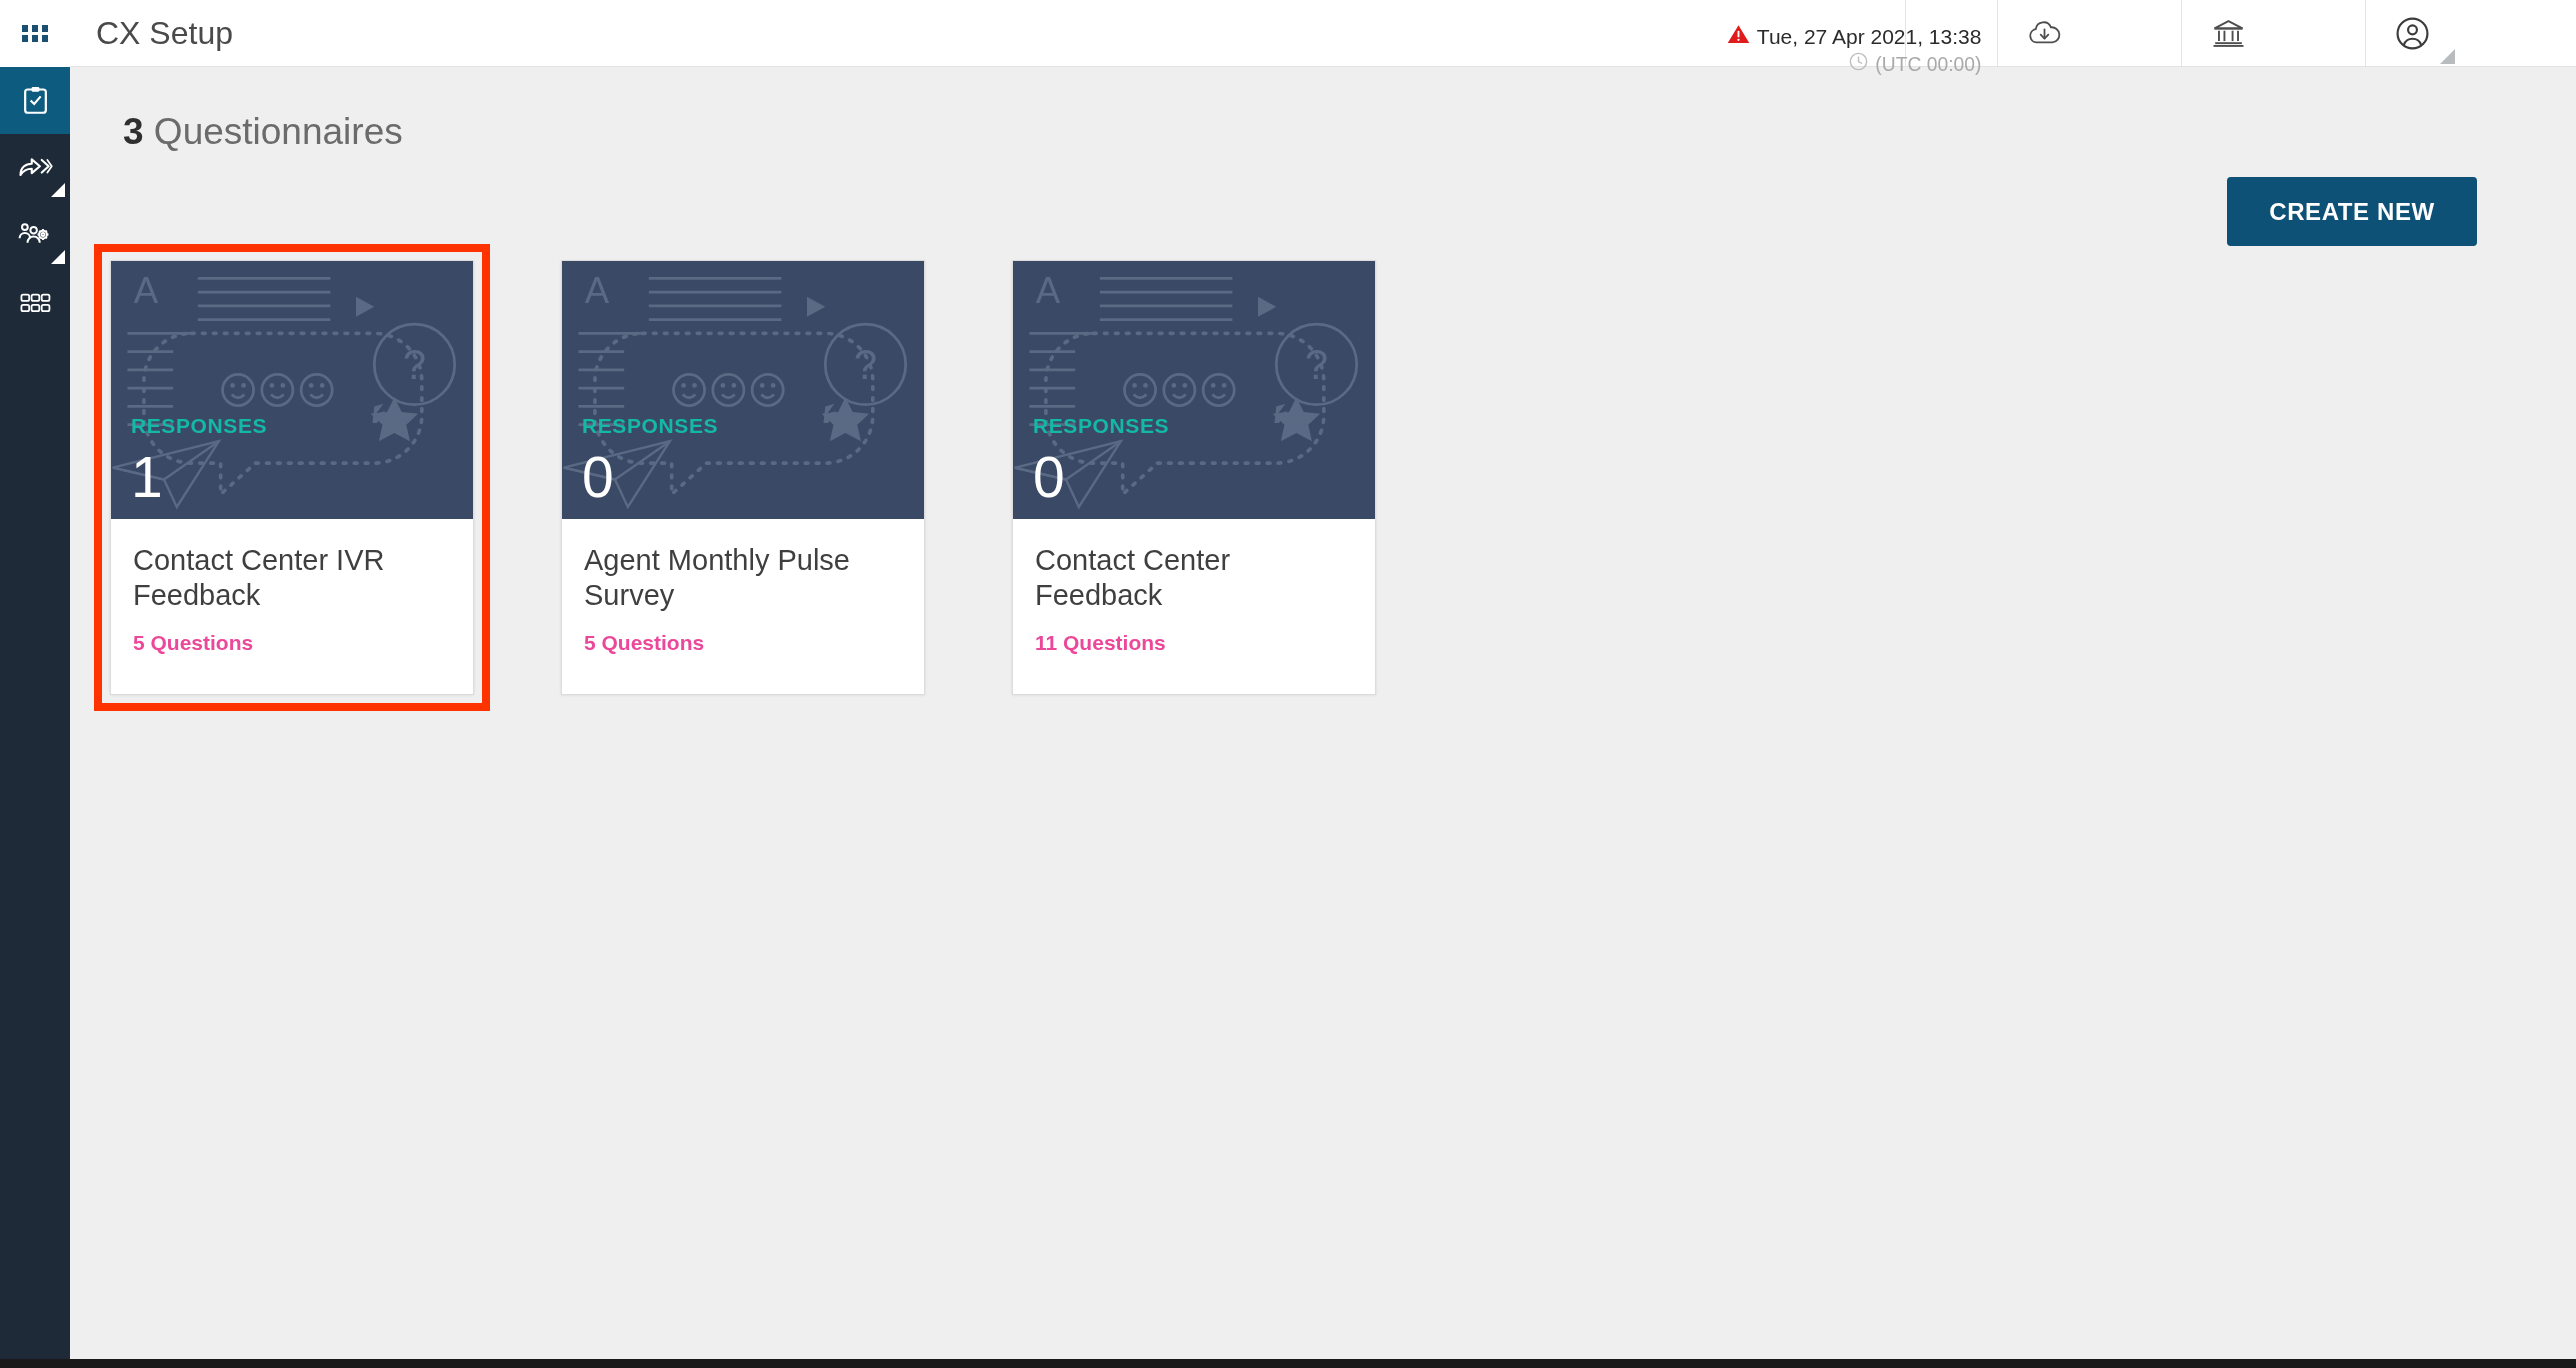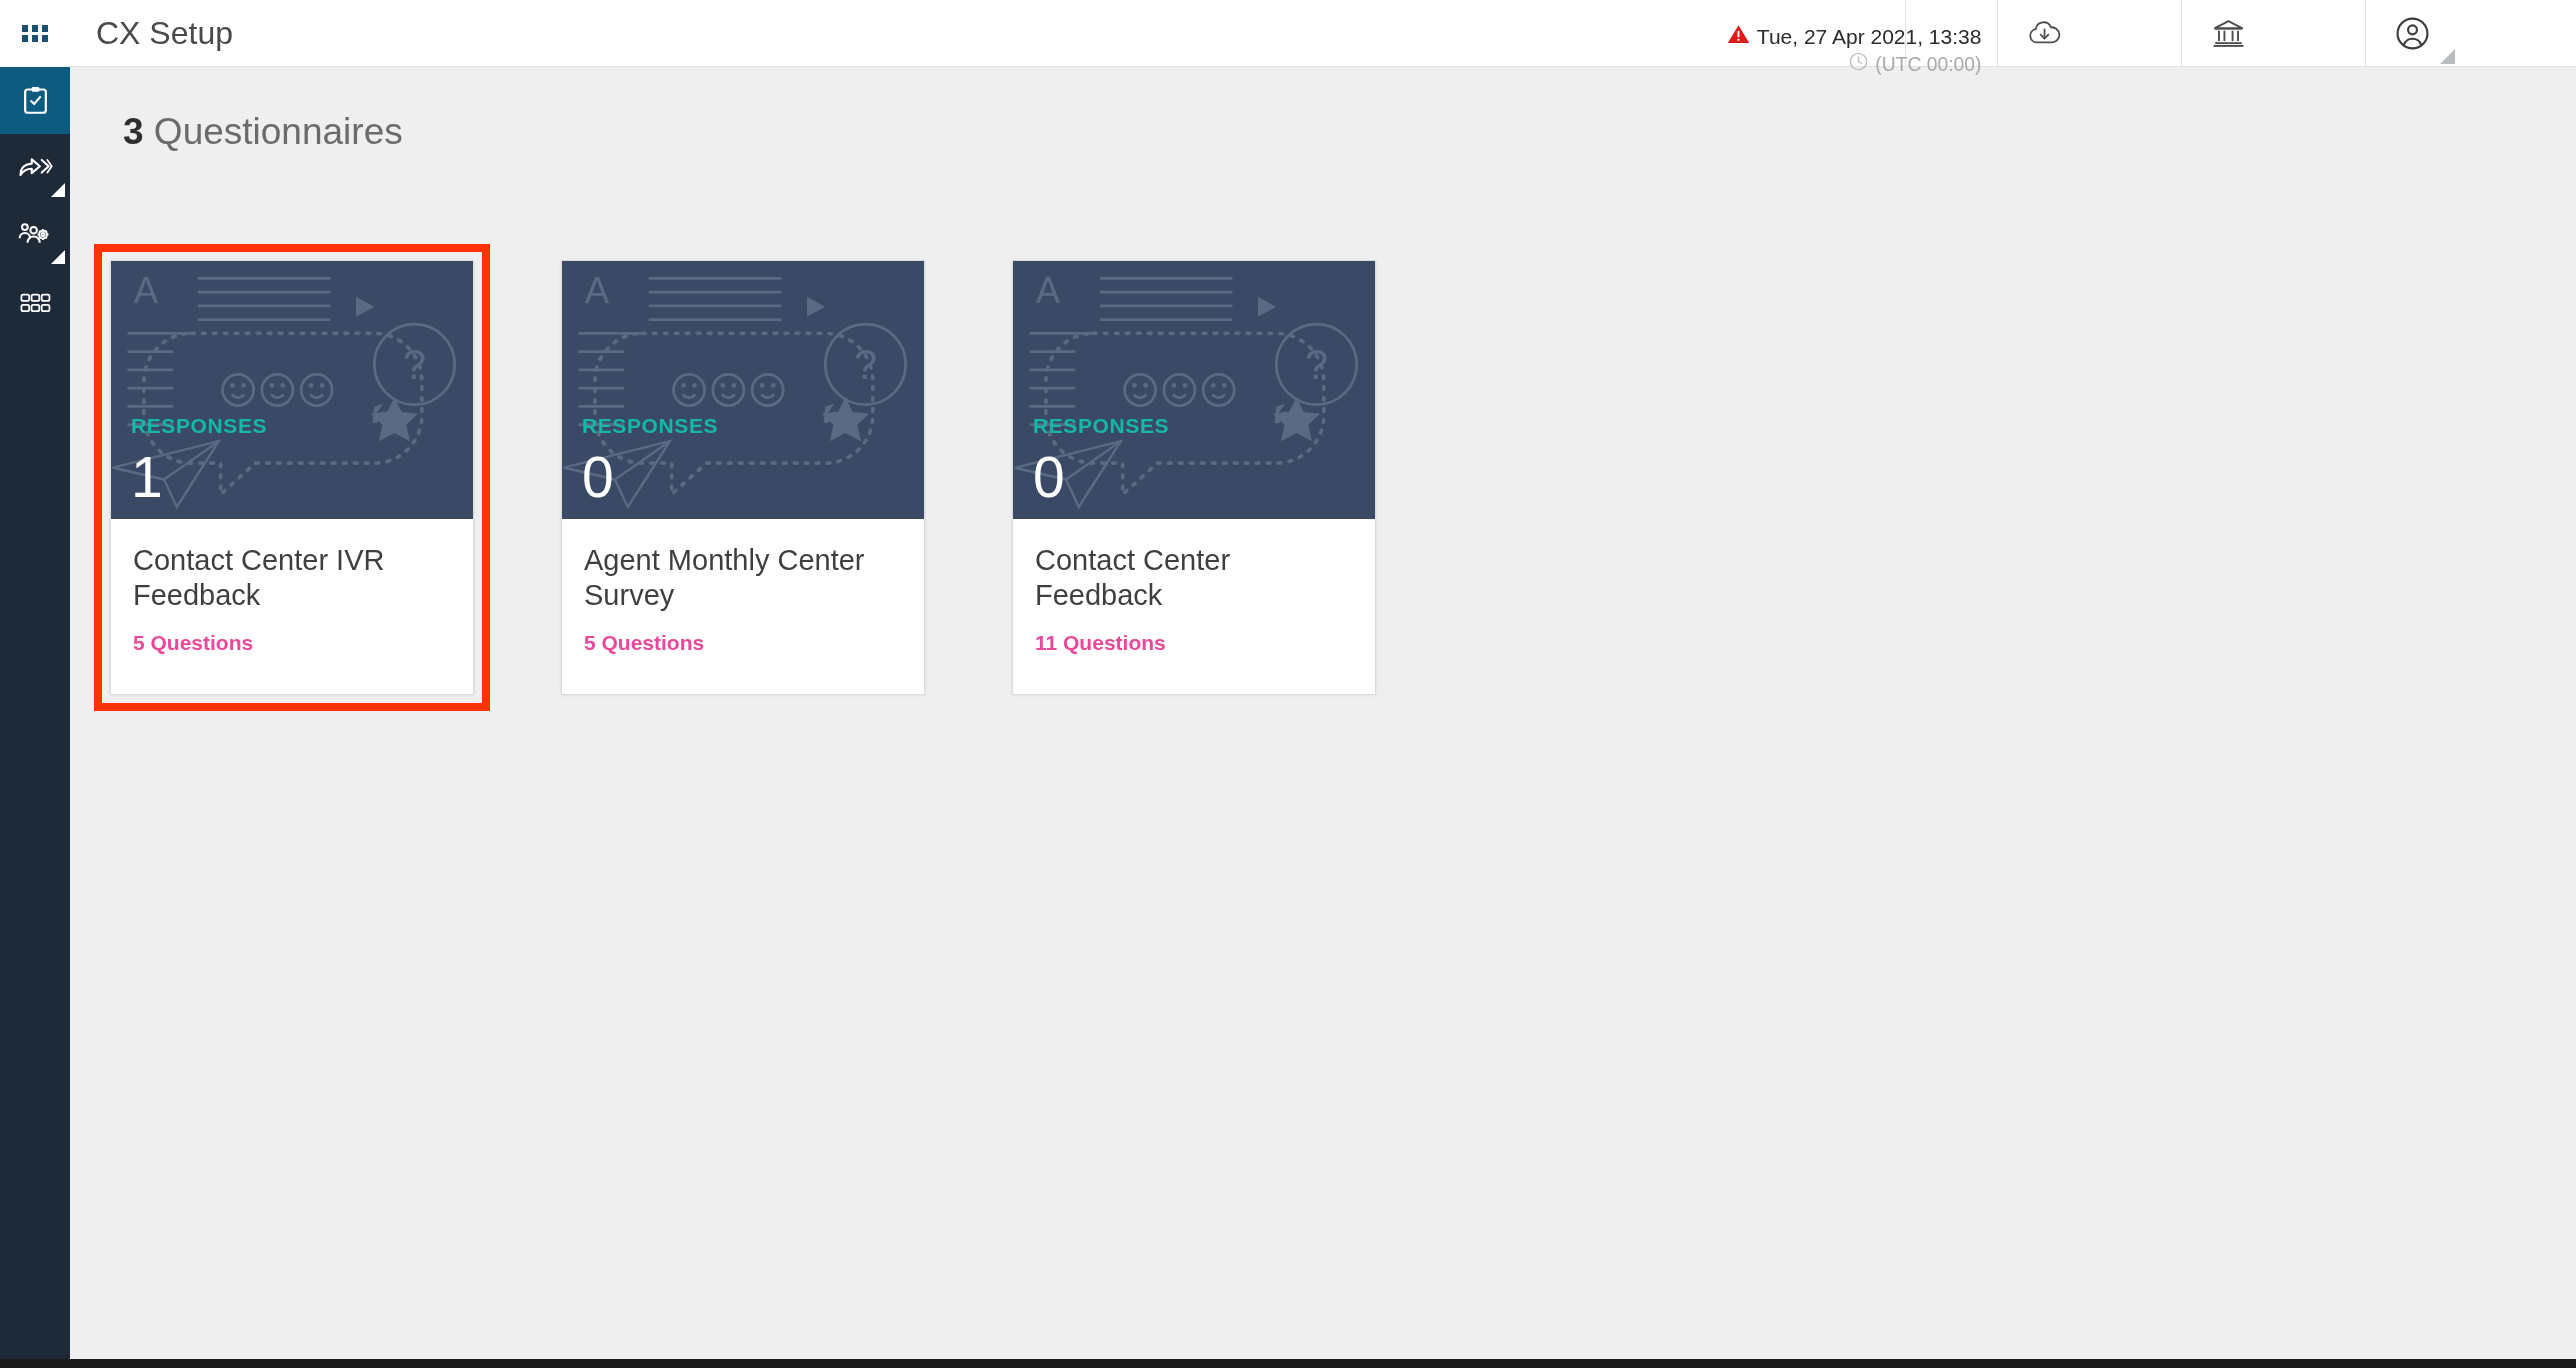--- a/index.html
+++ b/index.html
@@ -401,20 +401,21 @@
   </header>
 
   <main class="content">
 
     <div class="page-heading">
       <b>3</b>
       <span>Questionnaires</span>
     </div>
 
 
+    <button class="create-btn">CREATE NEW</button>
 
     <div class="card-grid">
 
       <div class="card highlight">
         <div class="card-thumb">
           <svg class="illus" viewBox="0 0 396 280">
             <g fill="none" stroke="#5a6a84" stroke-width="3">
               <text x="25" y="45" fill="#5a6a84" stroke="none" font-family="Liberation Sans, sans-serif" font-size="40">A</text>
               <line x1="95" y1="18" x2="240" y2="18"></line>
                 <line x1="95" y1="33" x2="240" y2="33"></line>
@@ -491,21 +492,21 @@
               <polygon points="288,158 298,155 290,166 300,163 291,176 286,176" fill="#5a6a84" stroke="none"></polygon>
               <polygon points="310,148 318,164 336,166 323,178 327,196 310,187 293,196 297,178 284,166 302,164" fill="#5a6a84" stroke="none"></polygon>
               <path d="M2 225 L118 196 L72 268 L58 238z" stroke-width="2.6"></path>
               <path d="M2 225 L58 238 L118 196" stroke-width="2.6"></path>
             </g>
           </svg>
           <div class="resp-label">RESPONSES</div>
           <div class="resp-count">0</div>
         </div>
         <div class="card-body">
-          <div class="card-title">Agent Monthly Center Survey</div>
+          <div class="card-title">Agent Monthly Pulse Survey</div>
           <div class="card-sub">5 Questions</div>
         </div>
       </div>
 
       <div class="card">
         <div class="card-thumb">
           <svg class="illus" viewBox="0 0 396 280">
             <g fill="none" stroke="#5a6a84" stroke-width="3">
               <text x="25" y="45" fill="#5a6a84" stroke="none" font-family="Liberation Sans, sans-serif" font-size="40">A</text>
               <line x1="95" y1="18" x2="240" y2="18"></line>

